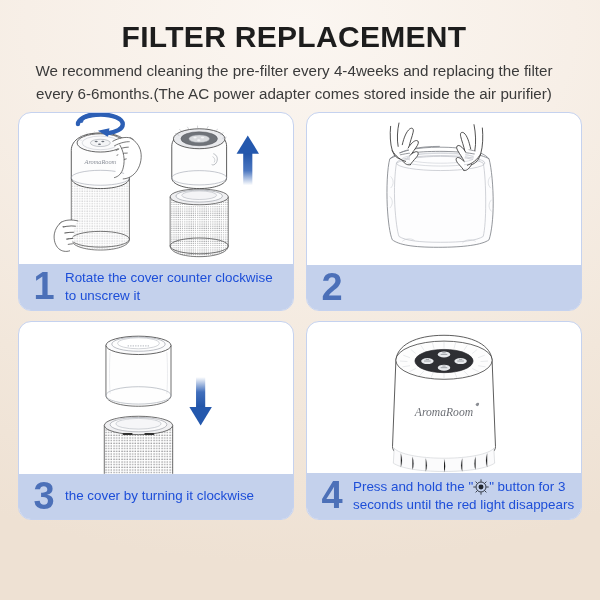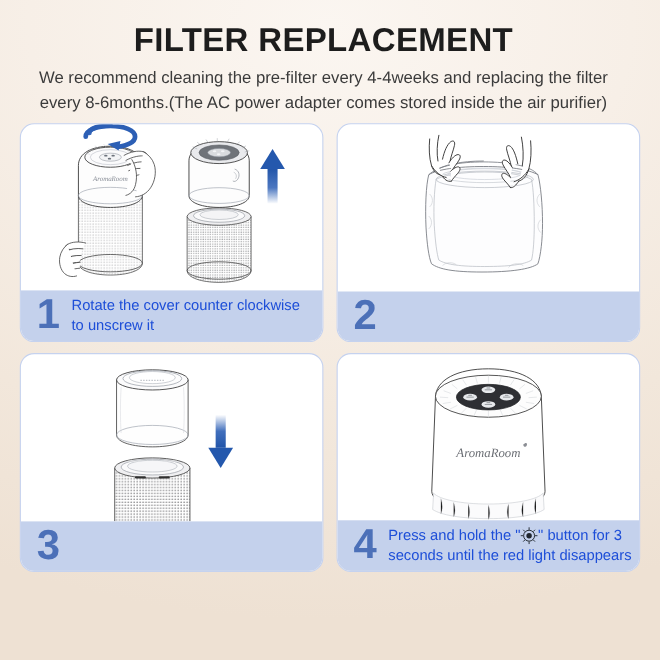--- a/index.html
+++ b/index.html
@@ -113,21 +113,21 @@
 </style>
 </head>
 <body>
 
 <div id="page">
 
   <div class="header">
     <div class="title">FILTER REPLACEMENT</div>
     <div class="subtitle">
       <span class="sline">We recommend cleaning the pre-filter every 4-4weeks and replacing the filter</span>
-      <span class="sline">every 8-6months.(The AC power adapter comes stored inside the air purifier)</span>
+      <span class="sline">every 6-6months.(The AC power adapter comes stored inside the air purifier)</span>
     </div>
   </div>
 
   <div class="grid">
 
     <div class="card">
       <div class="art">
         <svg viewBox="0 0 276 182" preserveAspectRatio="xMidYMid meet">
           <defs>
             <linearGradient id="upArrowGrad" x1="0" y1="1" x2="0" y2="0">
@@ -338,20 +338,21 @@
 
           <g>
             <rect x="186" y="66" width="11" height="36" fill="url(#downArrowGrad)"></rect>
             <polygon points="191.5,124 178,102 205,102" fill="#2458ad"></polygon>
           </g>
         </svg>
       </div>
       <div class="caption">
         <div class="step-num">3</div>
         <div class="cap-text">
+          <span class="tline">the cover by turning it clockwise</span>
         </div>
       </div>
     </div>
 
     <div class="card">
       <div class="art">
         <svg viewBox="0 0 276 182" preserveAspectRatio="xMidYMid meet">
 
           <g fill="none" stroke="#3c3c3c" stroke-width="1">
             <path d="M80,48 C80,28 104,16 138,16 C172,16 196,28 196,48

